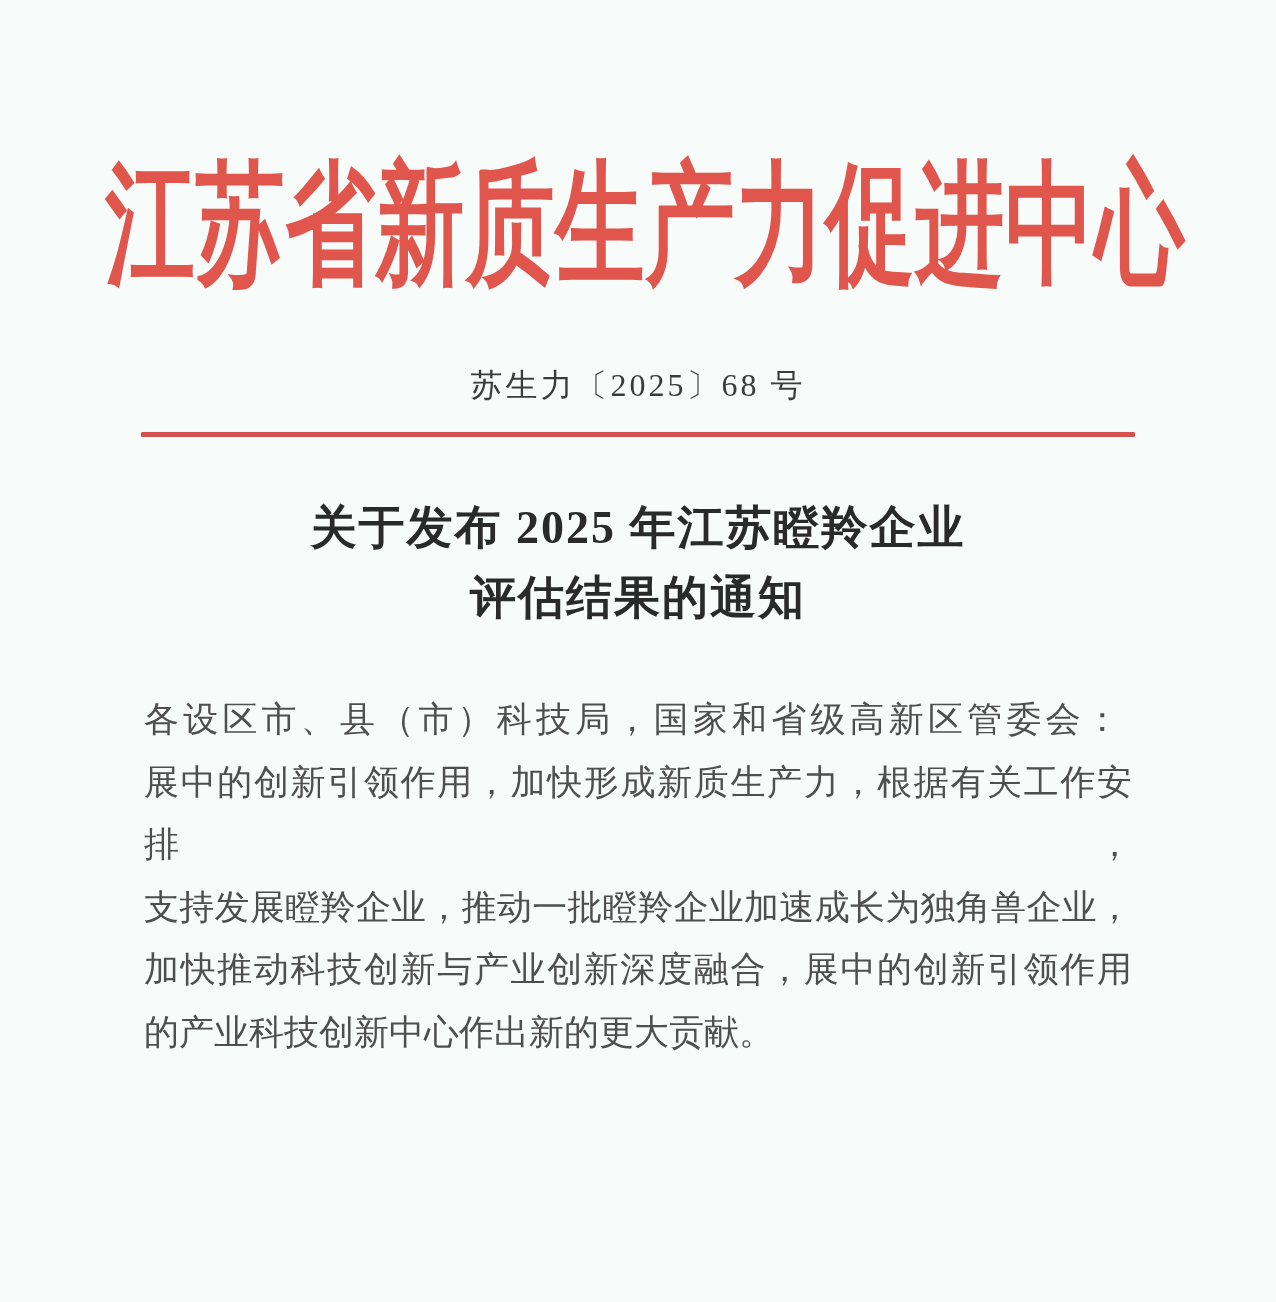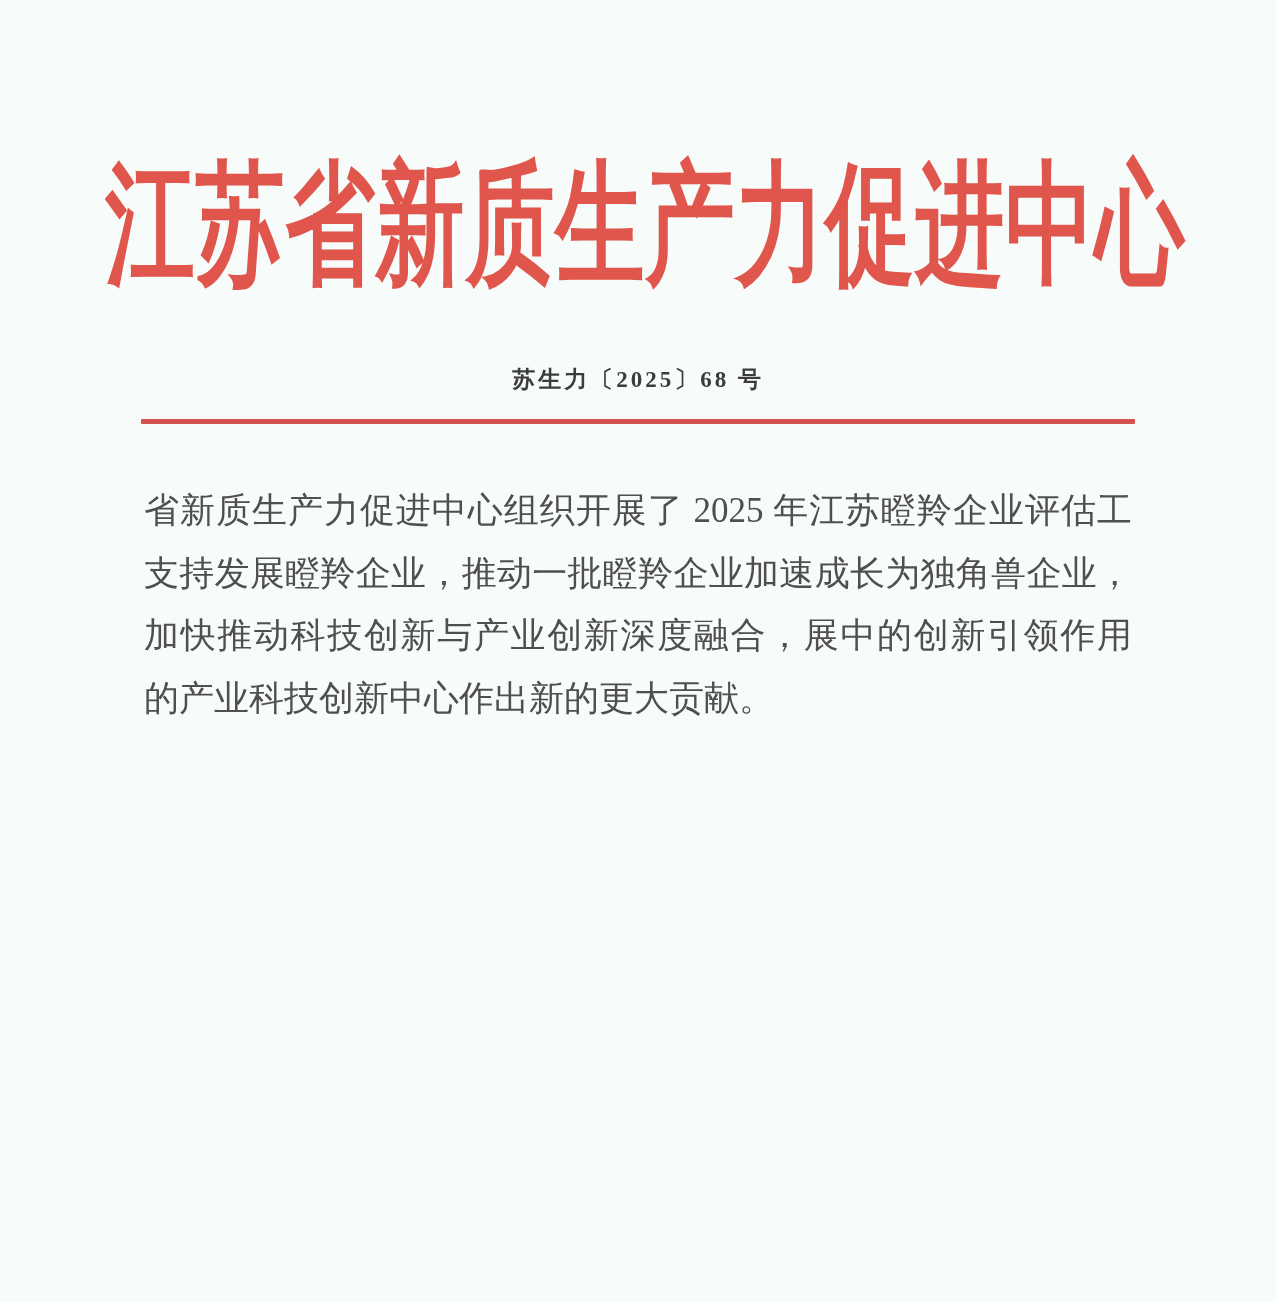--- a/index.html
+++ b/index.html
@@ -32,24 +32,23 @@
     letter-spacing: 1px;
     color: var(--header-red, #e0564c);
     transform: scaleY(1.5);
     transform-origin: center;
     white-space: nowrap;
   }
   
   .doc-number {
     margin-top: 66px;
     text-align: center;
-    font-size: 23px;
+    font-size: 32px;
     letter-spacing: 3px;
     color: var(--number-text, #3c3c3c);
-    font-weight: bold;
   }
   
   .red-line {
     margin: 24px auto 0 auto;
     width: 994px;
     height: 5px;
     background: var(--line-red, #d4524e);
     border-radius: 1px;
   }
   
@@ -96,21 +95,26 @@
 <div class="page">
 
   <div class="org-header">
     <span class="org-name">江苏省新质生产力促进中心</span>
   </div>
 
   <div class="doc-number">苏生力〔2025〕68 号</div>
 
   <div class="red-line"></div>
 
+  <div class="doc-title">
+    <div>关于发布 2025 年江苏瞪羚企业</div>
+    <div>评估结果的通知</div>
+  </div>
 
   <div class="doc-body">
-    <div class="body-line justify">省新质生产力促进中心组织开展了 2025 年江苏瞪羚企业评估工</div>
+    <div class="body-line spread">各设区市、县（市）科技局，国家和省级高新区管委会：</div>
+    <div class="body-line justify">展中的创新引领作用，加快形成新质生产力，根据有关工作安排，</div>
     <div class="body-line justify">支持发展瞪羚企业，推动一批瞪羚企业加速成长为独角兽企业，</div>
     <div class="body-line justify">加快推动科技创新与产业创新深度融合，展中的创新引领作用</div>
     <div class="body-line">的产业科技创新中心作出新的更大贡献。</div>
   </div>
 
 </div>
 
 </body></html>

